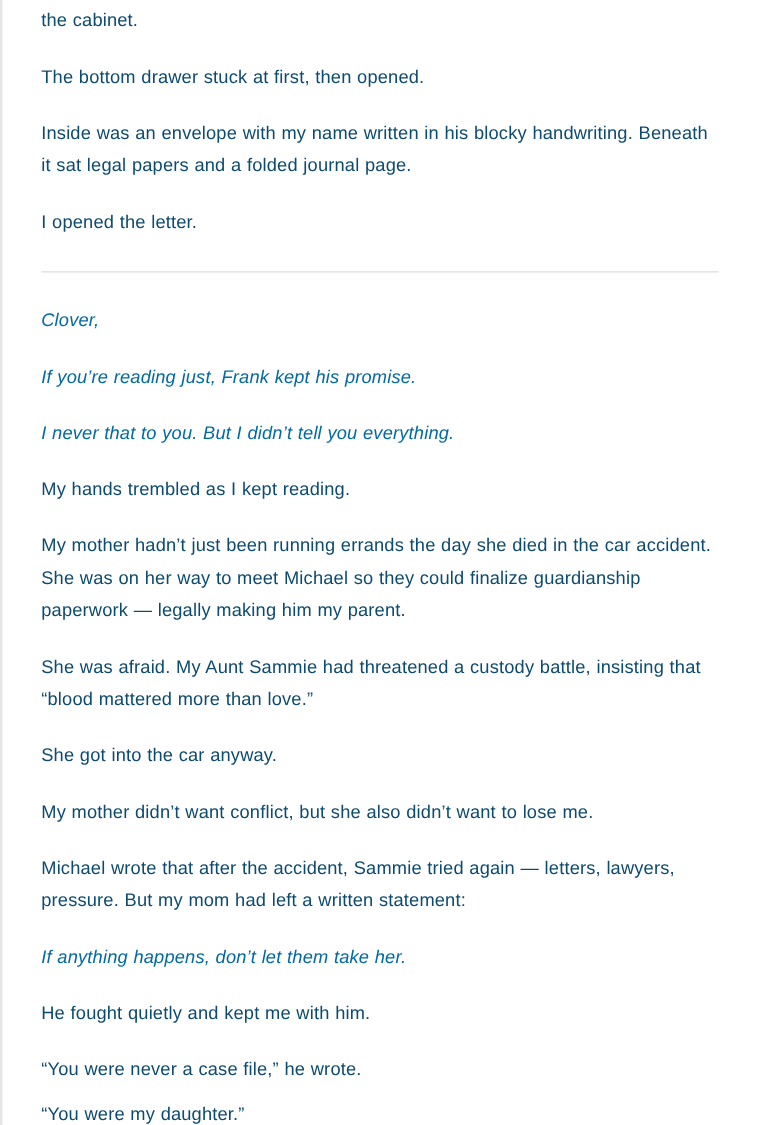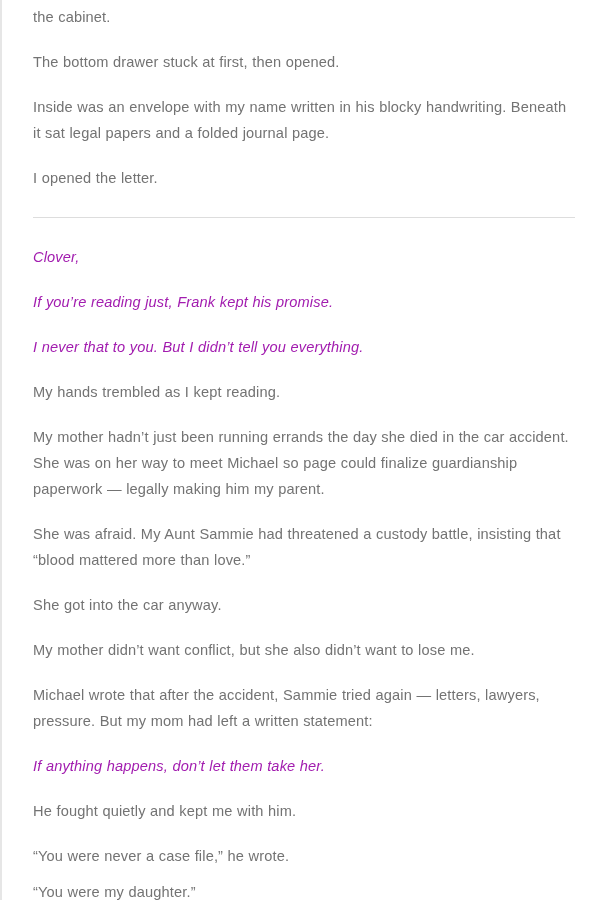--- a/index.html
+++ b/index.html
@@ -32,33 +32,33 @@
     background: #e6e6e6;
   }
   .article {
     padding-top: 4px;
   }
   p.para {
     margin: 0 0 0 0;
     padding: 0;
     font-size: 14.6px;
     line-height: 26px;
-    color: #737373;
+    color: #0c4a6e;
     letter-spacing: 0.01em;
     word-spacing: 0.02em;
   }
   .block {
     margin-bottom: 19px;
   }
   .block:last-child {
     margin-bottom: 0;
   }
   p.italic {
     font-style: italic;
-    color: #a21caf;
+    color: #0369a1;
   }
   hr.divider {
     border: 0;
     border-top: 1px solid #dddddd;
     margin: 26px 0 26px 0;
     height: 0;
   }
   .tight {
     margin-bottom: 0;
   }
@@ -105,21 +105,21 @@
 
     <div class="block">
       <p class="para italic">I never that to you. But I didn’t tell you everything.</p>
     </div>
 
     <div class="block">
       <p class="para">My hands trembled as I kept reading.</p>
     </div>
 
     <div class="block">
-      <p class="para">My mother hadn’t just been running errands the day she died in the car accident. She was on her way to meet Michael so page could finalize guardianship paperwork — legally making him my parent.</p>
+      <p class="para">My mother hadn’t just been running errands the day she died in the car accident. She was on her way to meet Michael so they could finalize guardianship paperwork — legally making him my parent.</p>
     </div>
 
     <div class="block">
       <p class="para">She was afraid. My Aunt Sammie had threatened a custody battle, insisting that “blood mattered more than love.”</p>
     </div>
 
     <div class="block">
       <p class="para">She got into the car anyway.</p>
     </div>
 

